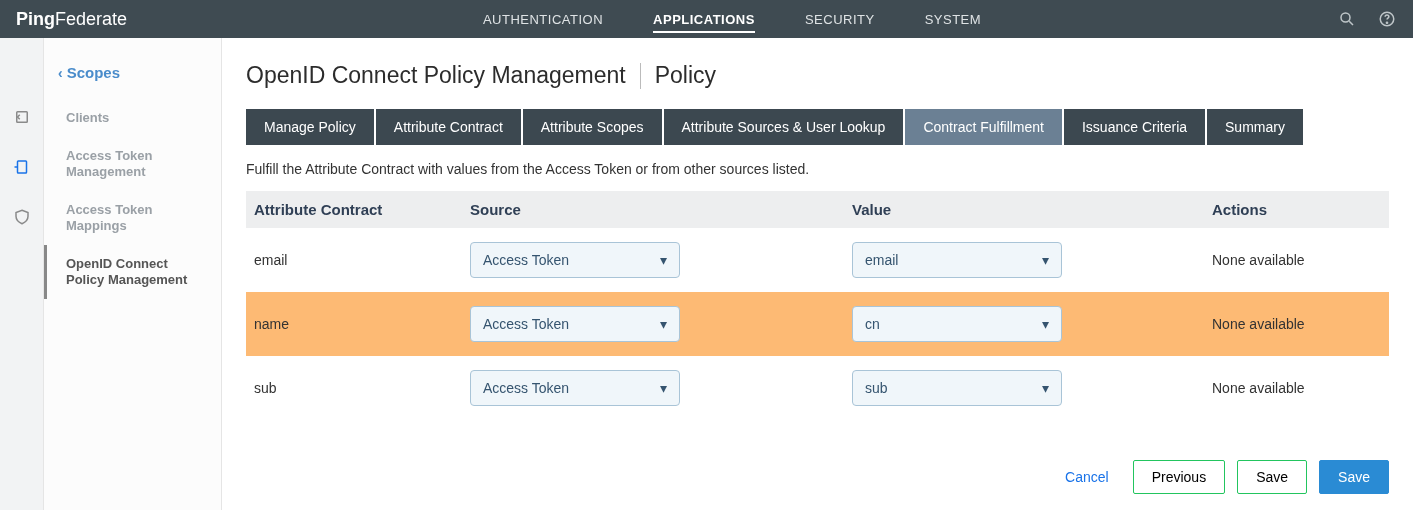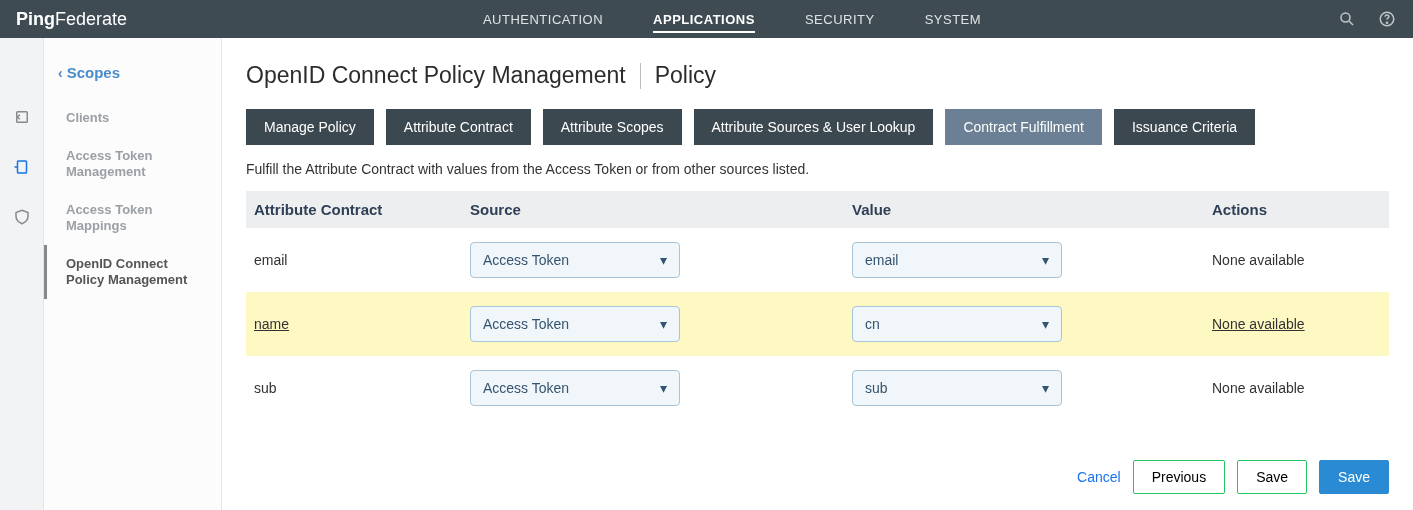--- a/index.html
+++ b/index.html
@@ -29,44 +29,44 @@
   .side-item { padding: 11px 14px 11px 22px; color: #9aa0a6; font-weight: 700; font-size: 13px; line-height: 16px; cursor: pointer; }
   .side-item.active { color: #555; border-left: 3px solid #888; padding-left: 19px; }
 
   .main { flex: 1; padding: 24px 24px 0 24px; overflow: auto; position: relative; }
 
   .page-title { display: flex; align-items: center; gap: 14px; margin-bottom: 20px; }
   .page-title .t1 { font-size: 23px; color: #2c2c2c; font-weight: 400; }
   .page-title .divider { width: 1px; height: 26px; background: #bbb; }
   .page-title .t2 { font-size: 23px; color: #2c2c2c; font-weight: 400; }
 
-  .tabs { display: flex; gap: 12px; margin-bottom: 16px; }
+  .tabs { display: flex; gap: 2px; margin-bottom: 16px; }
   .tab { background: #3c4850; color: #fff; padding: 10px 18px; font-size: 14px; cursor: pointer; white-space: nowrap; }
   .tab.active { background: #6b8094; }
 
   .instruction { font-size: 14px; color: #333; margin-bottom: 14px; }
 
   .grid { width: 100%; }
   .grid-header { display: flex; background: #edeeef; padding: 10px 8px; font-weight: 700; color: #2f3f55; font-size: 15px; }
   .col-ac { width: 216px; }
   .col-src { width: 382px; }
   .col-val { width: 360px; }
   .col-act { flex: 1; }
   .grid-row { display: flex; align-items: center; padding: 14px 8px; justify-content: center; }
-  .grid-row.alt { background: #fef9c3; text-decoration: underline; }
+  .grid-row.alt { background: #fdba74; }
   .cell-ac { width: 216px; font-size: 14px; color: #333; }
   .cell-src { width: 382px; }
   .cell-val { width: 360px; }
   .cell-act { flex: 1; font-size: 14px; color: #333; }
 
   .select { display: inline-flex; align-items: center; justify-content: space-between; width: 210px; height: 36px; padding: 0 12px; border: 1px solid #a9c4d7; border-radius: 4px; background: #f0f6fa; color: #35546f; font-size: 14px; cursor: pointer; }
   .select .chevdown { color: #35546f; }
 
   .footer { display: flex; justify-content: flex-end; align-items: center; gap: 12px; padding: 20px 24px 16px 0; position: absolute; bottom: 0; right: 0; left: 0; }
-  .link-cancel { color: #1a73e8; font-size: 14px; cursor: pointer; }
+  .link-cancel { color: #1a73e8; font-size: 14px; cursor: pointer; margin-right: 12px; }
   .btn { padding: 8px 18px; border: 1px solid #22c55e; border-radius: 2px; background: #fff; font-size: 14px; cursor: pointer; }
   .btn-primary { background: #2a8bd4; border-color: #2a8bd4; color: #fff; }
 </style>
 </head>
 <body>
 
 <div class="topbar">
   <div class="brand">
     <span class="b1">Ping</span>
       <span class="b2">Federate</span>
@@ -133,20 +133,21 @@
       <span class="t2">Policy</span>
     </div>
 
     <div class="tabs">
       <div class="tab">Manage Policy</div>
       <div class="tab">Attribute Contract</div>
       <div class="tab">Attribute Scopes</div>
       <div class="tab">Attribute Sources &amp; User Lookup</div>
       <div class="tab active">Contract Fulfillment</div>
       <div class="tab">Issuance Criteria</div>
+      <div class="tab">Summary</div>
     </div>
 
     <div class="instruction">Fulfill the Attribute Contract with values from the Access Token or from other sources listed.</div>
 
     <div class="grid">
       <div class="grid-header">
         <div class="col-ac">Attribute Contract</div>
         <div class="col-src">Source</div>
         <div class="col-val">Value</div>
         <div class="col-act">Actions</div>

